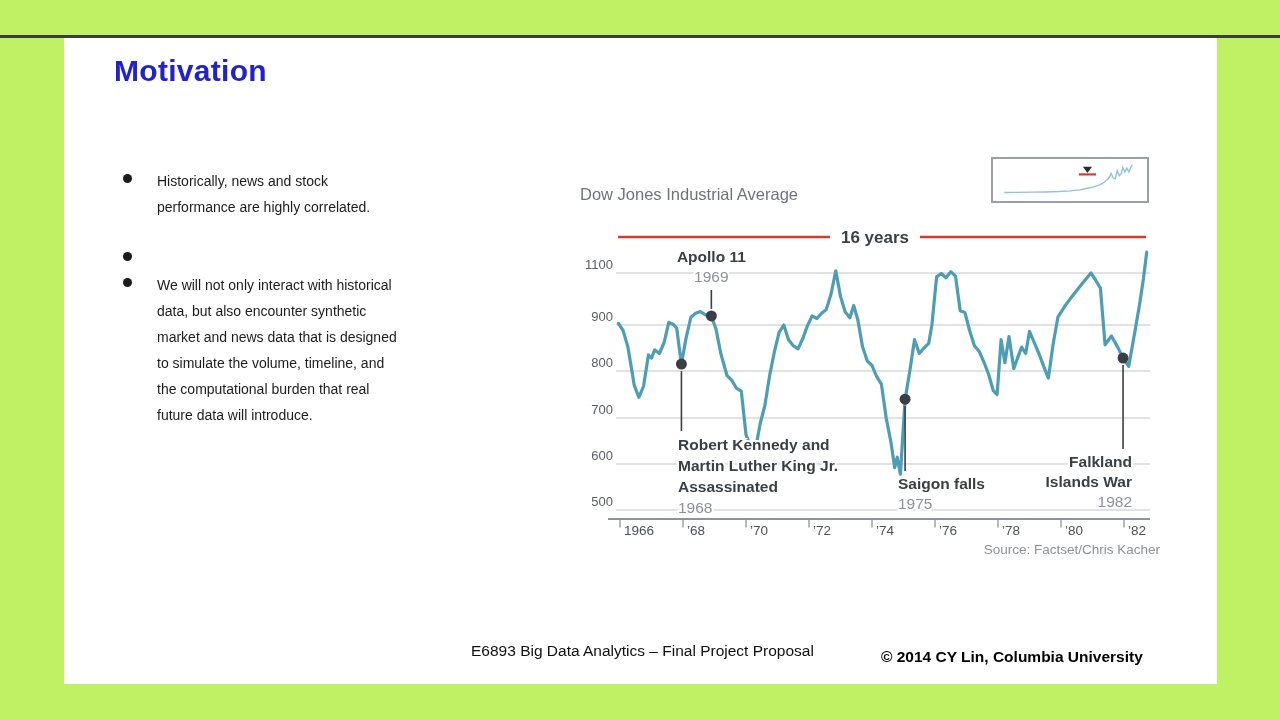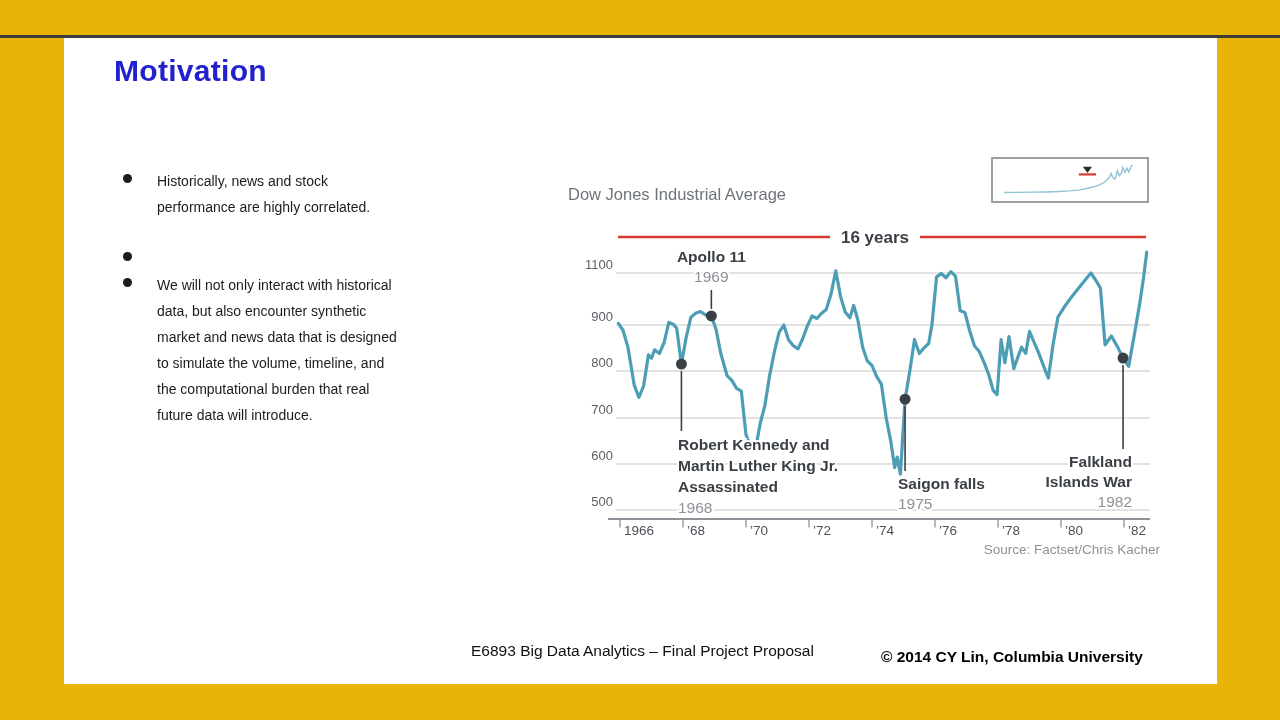--- a/index.html
+++ b/index.html
@@ -1,34 +1,34 @@
 <!DOCTYPE html>
 <html><head>
 <meta charset="utf-8">
 <style>
   html,body { margin:0; padding:0; background:#000; }
-  .stage { position:relative; width:1280px; height:720px; background:#eab308; overflow:hidden;
+  .stage { position:relative; width:1280px; height:720px; background:#bef264; overflow:hidden;
            font-family:"Liberation Sans", sans-serif; }
   .top-rule { position:absolute; left:0; top:35px; width:1280px; height:3px; background:#3d3d3d; }
   .slide { position:absolute; left:64px; top:38px; width:1153px; height:646px; background:#ffffff; }
 
   .slide-title { position:absolute; left:50px; top:16px; margin:0;
                  font-size:30px; font-weight:bold; color:#2222cc; letter-spacing:0.3px; }
 
   .bullets { position:absolute; left:51px; top:104px; width:430px; margin:0; padding:0;
              list-style:none; font-size:14px; line-height:26px; color:#1c1c1c;
              white-space:pre-line; }
   .bullets li { position:relative; padding-left:42px; }
   .bullets li .dot { position:absolute; left:8px; top:6px; width:9px; height:9px;
                      border-radius:50%; background:#1c1c1c; }
 
   .chart { position:absolute; left:504px; top:110px; width:604px; height:444px; }
   .chart-title { position:absolute; left:0; top:0; font-size:29px; font-weight:bold;
                  color:#4a4f57; letter-spacing:0.3px; }
-  .chart-subtitle { position:absolute; left:0; top:37px; font-size:16.5px; color:#6e737a; }
+  .chart-subtitle { position:absolute; left:12px; top:37px; font-size:16.5px; color:#6e737a; }
   .inset { position:absolute; left:423px; top:9px; width:158px; height:46px;
            border:2px solid #9aa0a5; background:#fff; box-sizing:border-box; }
   .plot { position:absolute; left:12px; top:80px; width:590px; height:310px; }
   .source { position:absolute; right:12px; top:394px; font-size:13.5px; color:#8d9196; }
 
   .footer-left  { position:absolute; left:407px; top:604px; font-size:15.5px; color:#101010; }
   .footer-right { position:absolute; left:817px; top:610px; font-size:15.5px; font-weight:bold; color:#000; }
 
   svg text { font-family:"Liberation Sans", sans-serif; }
 </style>

